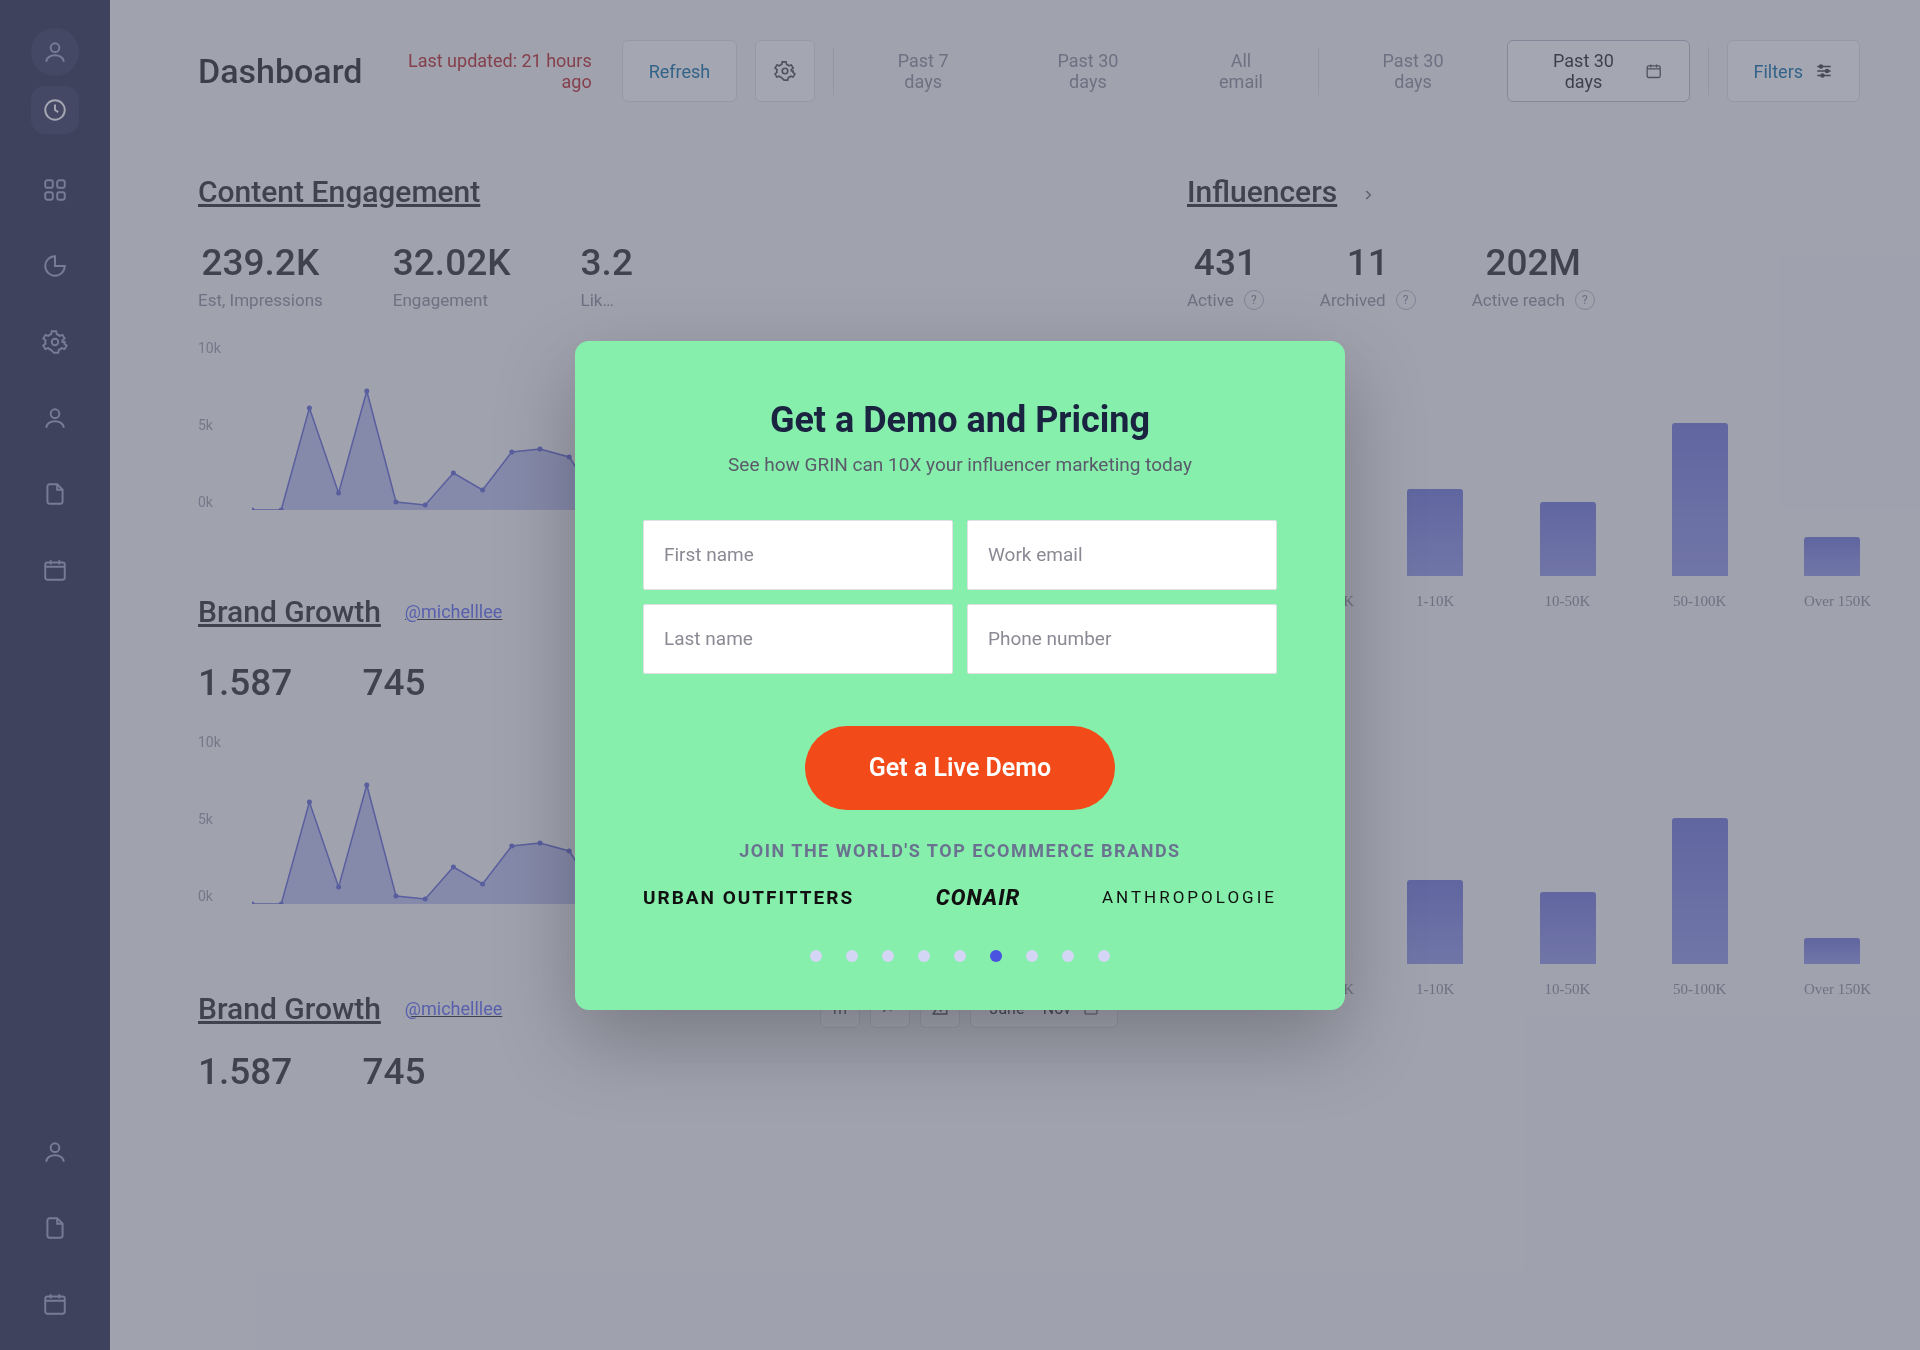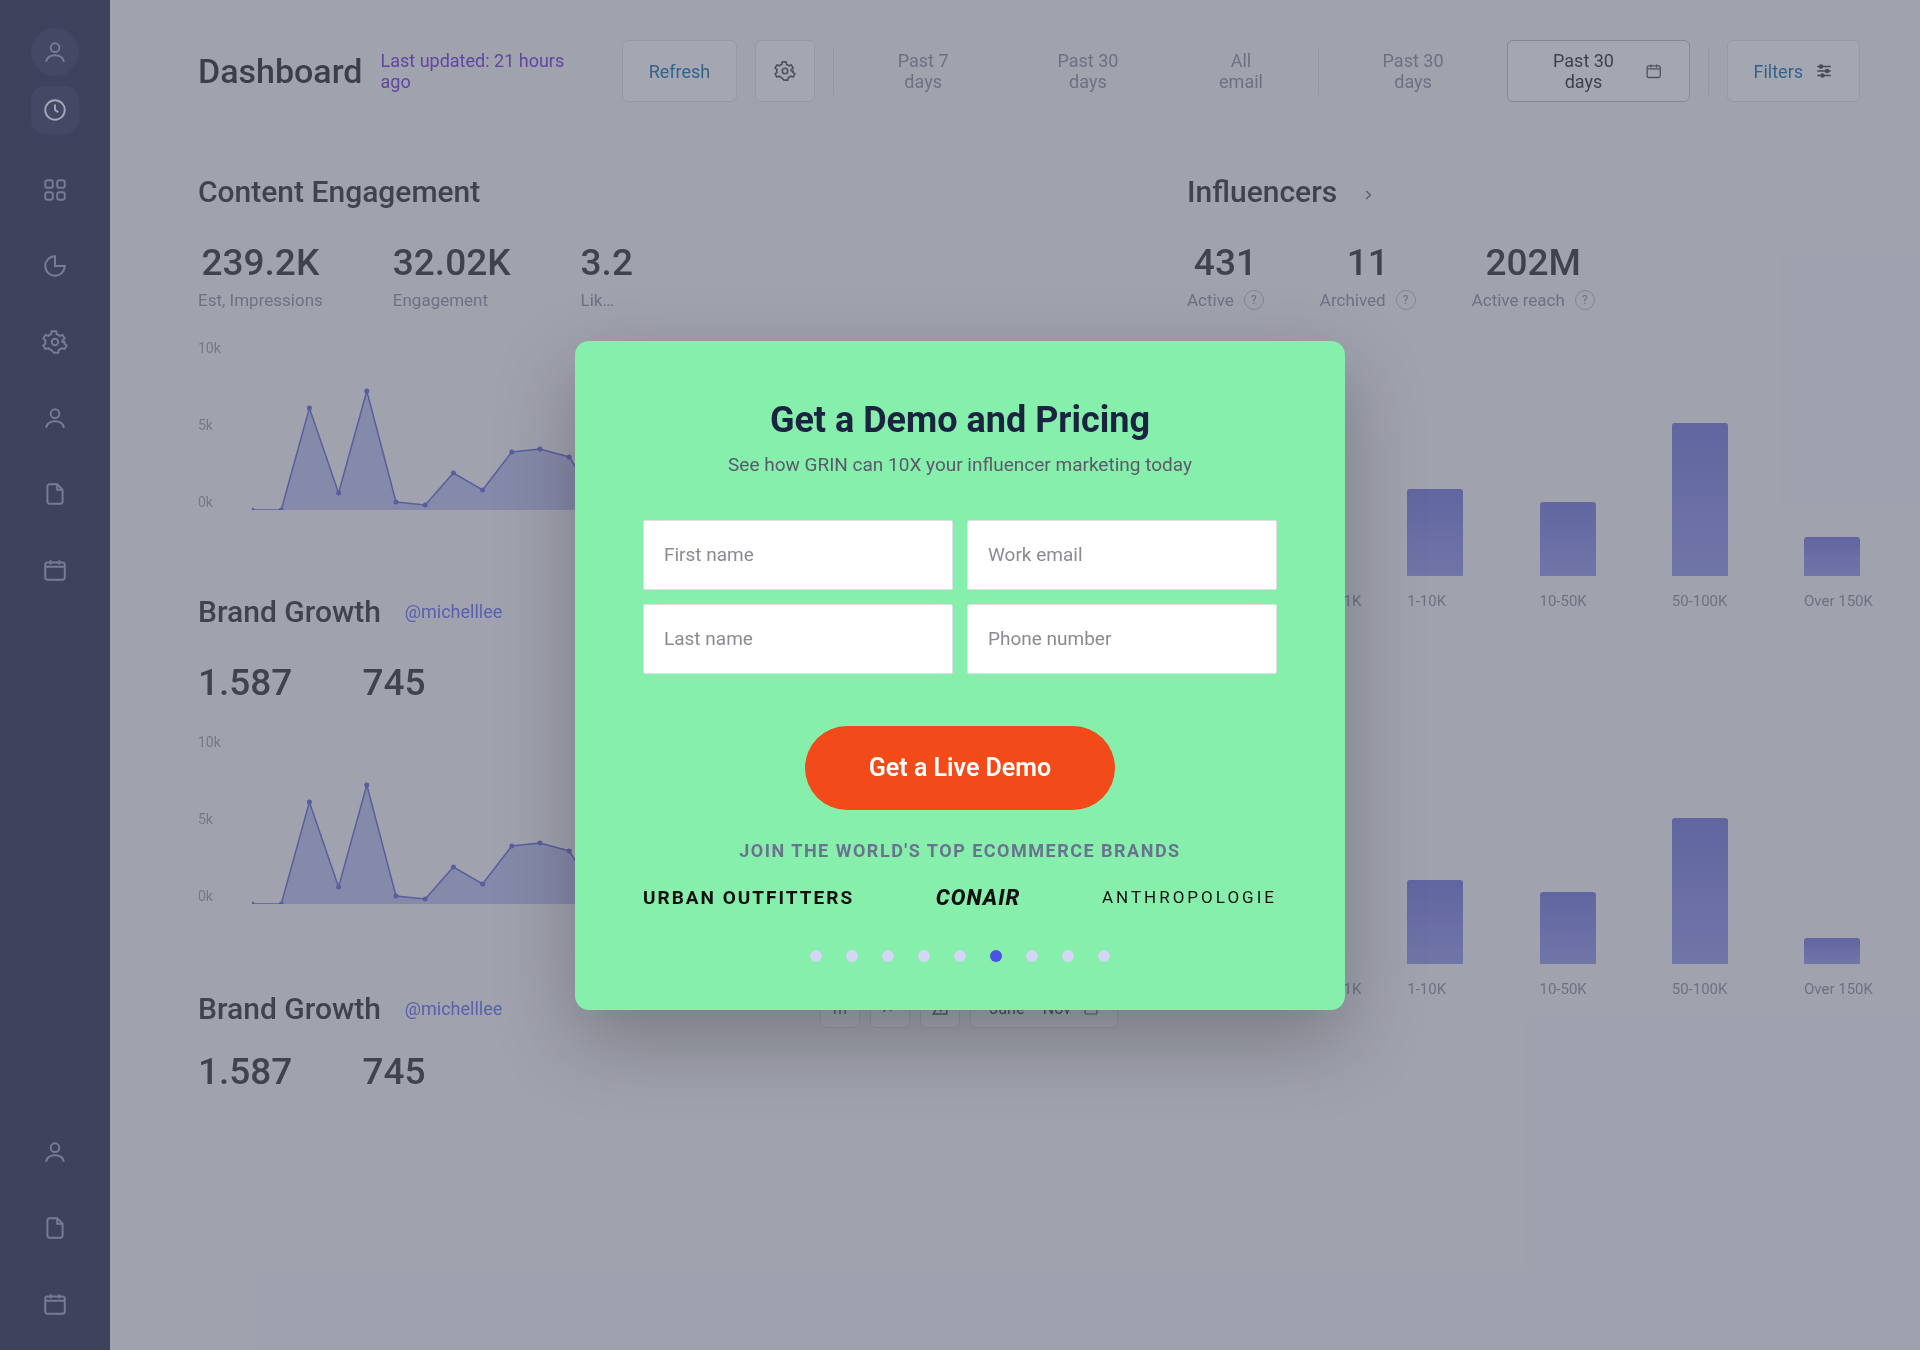--- a/index.html
+++ b/index.html
@@ -14,32 +14,32 @@
 .nav-icon.active { background:#2a2f52; color:#fff; }
 .nav-icon svg { width:26px; height:26px; }
 .nav-icon.avatar{ background:#2a2f52; border-radius:50%; }
 
 
 .main { flex:1; height:100%; background:#f5f5f7; padding:40px 60px 0 88px; overflow:hidden; position:relative; }
 
 
 .header-row { display:flex; align-items:center; gap:18px; }
 .page-title { font-size:34px; font-weight:500; color:#1a1a1a; margin-right:auto; }
-.last-updated { color:#6d28d9; font-size:18px; margin-right:12px; }
+.last-updated { color:#b91c1c; font-size:18px; margin-right:12px;text-align:right; }
 .btn { height:62px; padding:0 26px; border:1px solid #e1e1e8; border-radius:6px; background:#fff; color:#0369a1; font-size:18px; display:flex; align-items:center; gap:12px; }
 .btn.iconbox { width:62px; justify-content:center; padding:0; }
 .btn.ghost { border:none; background:transparent; color:#8a8a95; }
 .btn.selected { border:1px solid #bcbcc8; color:#1a1a1a; }
 .vdiv { width:1px; height:48px; background:#dcdce4; }
 
 
 .content { display:flex; gap:60px; margin-top:72px; }
 .col-left { width:920px; flex-shrink:0; }
 .col-right { flex:1;margin-left:9px; }
-.section-title { font-size:30px; font-weight:500; color:#222; margin-bottom:32px; display:flex; align-items:center; gap:24px; }
+.section-title { font-size:30px; font-weight:500; color:#222; margin-bottom:32px; display:flex; align-items:center; gap:24px;text-decoration:underline; }
 .section-title .handle { font-size:18px; color:#5865f2; font-weight:400; }
 .section-title .chev { color:#666; }
 
 .stat-row { display:flex; gap:70px; margin-bottom:30px; }
 .stat-val { font-size:37px; font-weight:500; color:#222;text-align:center; }
 .stat-lbl { font-size:17px; color:#8a8a95; margin-top:6px; display:flex; align-items:center; gap:10px; }
 .help { width:20px; height:20px; border:1px solid #b5b5c0; border-radius:50%; display:inline-flex; align-items:center; justify-content:center; font-size:12px; color:#8a8a95; }
 
 .areachart { position:relative; height:190px; margin-top:18px; margin-bottom:64px; }
 .areachart .ylabels { position:absolute; left:0; top:0; bottom:20px; display:flex; flex-direction:column; justify-content:space-between; font-size:14px; color:#9a9aa5; }
@@ -47,21 +47,21 @@
 
 .chart-toolbar { display:flex; align-items:center; gap:10px; }
 .tool-btn { width:40px; height:40px; border:1px solid #e1e1e8; border-radius:6px; background:#fff; display:flex; align-items:center; justify-content:center; color:#555; }
 .range-btn { height:40px; padding:0 18px; border:1px solid #e1e1e8; border-radius:6px; background:#fff; color:#3a3a3a; font-size:16px; display:flex; align-items:center; gap:12px; }
 
 .panel-title { font-size:24px; font-weight:500; color:#222; margin-bottom:22px; }
 .barchart { position:relative; height:220px; margin-bottom:48px; }
 .barchart .bars { position:absolute; left:88px; right:0; bottom:34px; top:0; display:flex; align-items:flex-end; justify-content:space-between; }
 .bar { width:56px; background:linear-gradient(180deg,#6a71d8 0%, #8e94e8 100%); border-radius:3px 3px 0 0; }
 .barchart .xlabels { position:absolute; left:88px; right:0; bottom:0; display:flex; justify-content:space-between; font-size:15px; color:#8a8a95; }
-.barchart .xlabels span { width:56px; text-align:left; white-space:nowrap; }
+.barchart .xlabels span { width:56px; text-align:center; white-space:nowrap;font-family:Liberation Serif, serif; }
 .barchart .ylabels { position:absolute; left:0; top:0; bottom:34px; display:flex; flex-direction:column; justify-content:space-between; font-size:15px; color:#8a8a95; }
 
 
 .overlay { position:absolute; inset:0; background:rgba(90,92,115,0.55); display:flex; align-items:center; justify-content:center; z-index:50; }
 .modal { width:770px; background:#86efac; border-radius:14px; padding:58px 68px 48px; text-align:center; box-shadow:0 30px 80px rgba(0,0,0,0.25); }
 .modal h2 { font-size:36px; font-weight:700; color:#1a2340; }
 .modal .sub { font-size:19px; color:#5a5a6a; margin-top:12px; }
 .form-grid { display:grid; grid-template-columns:1fr 1fr; gap:14px; margin-top:44px; }
 .form-grid input { height:70px; border:1px solid #e0e0e6; border-radius:2px; padding:0 20px; font-size:19px; color:#333; }
 .form-grid input::placeholder { color:#8a8a95; }

